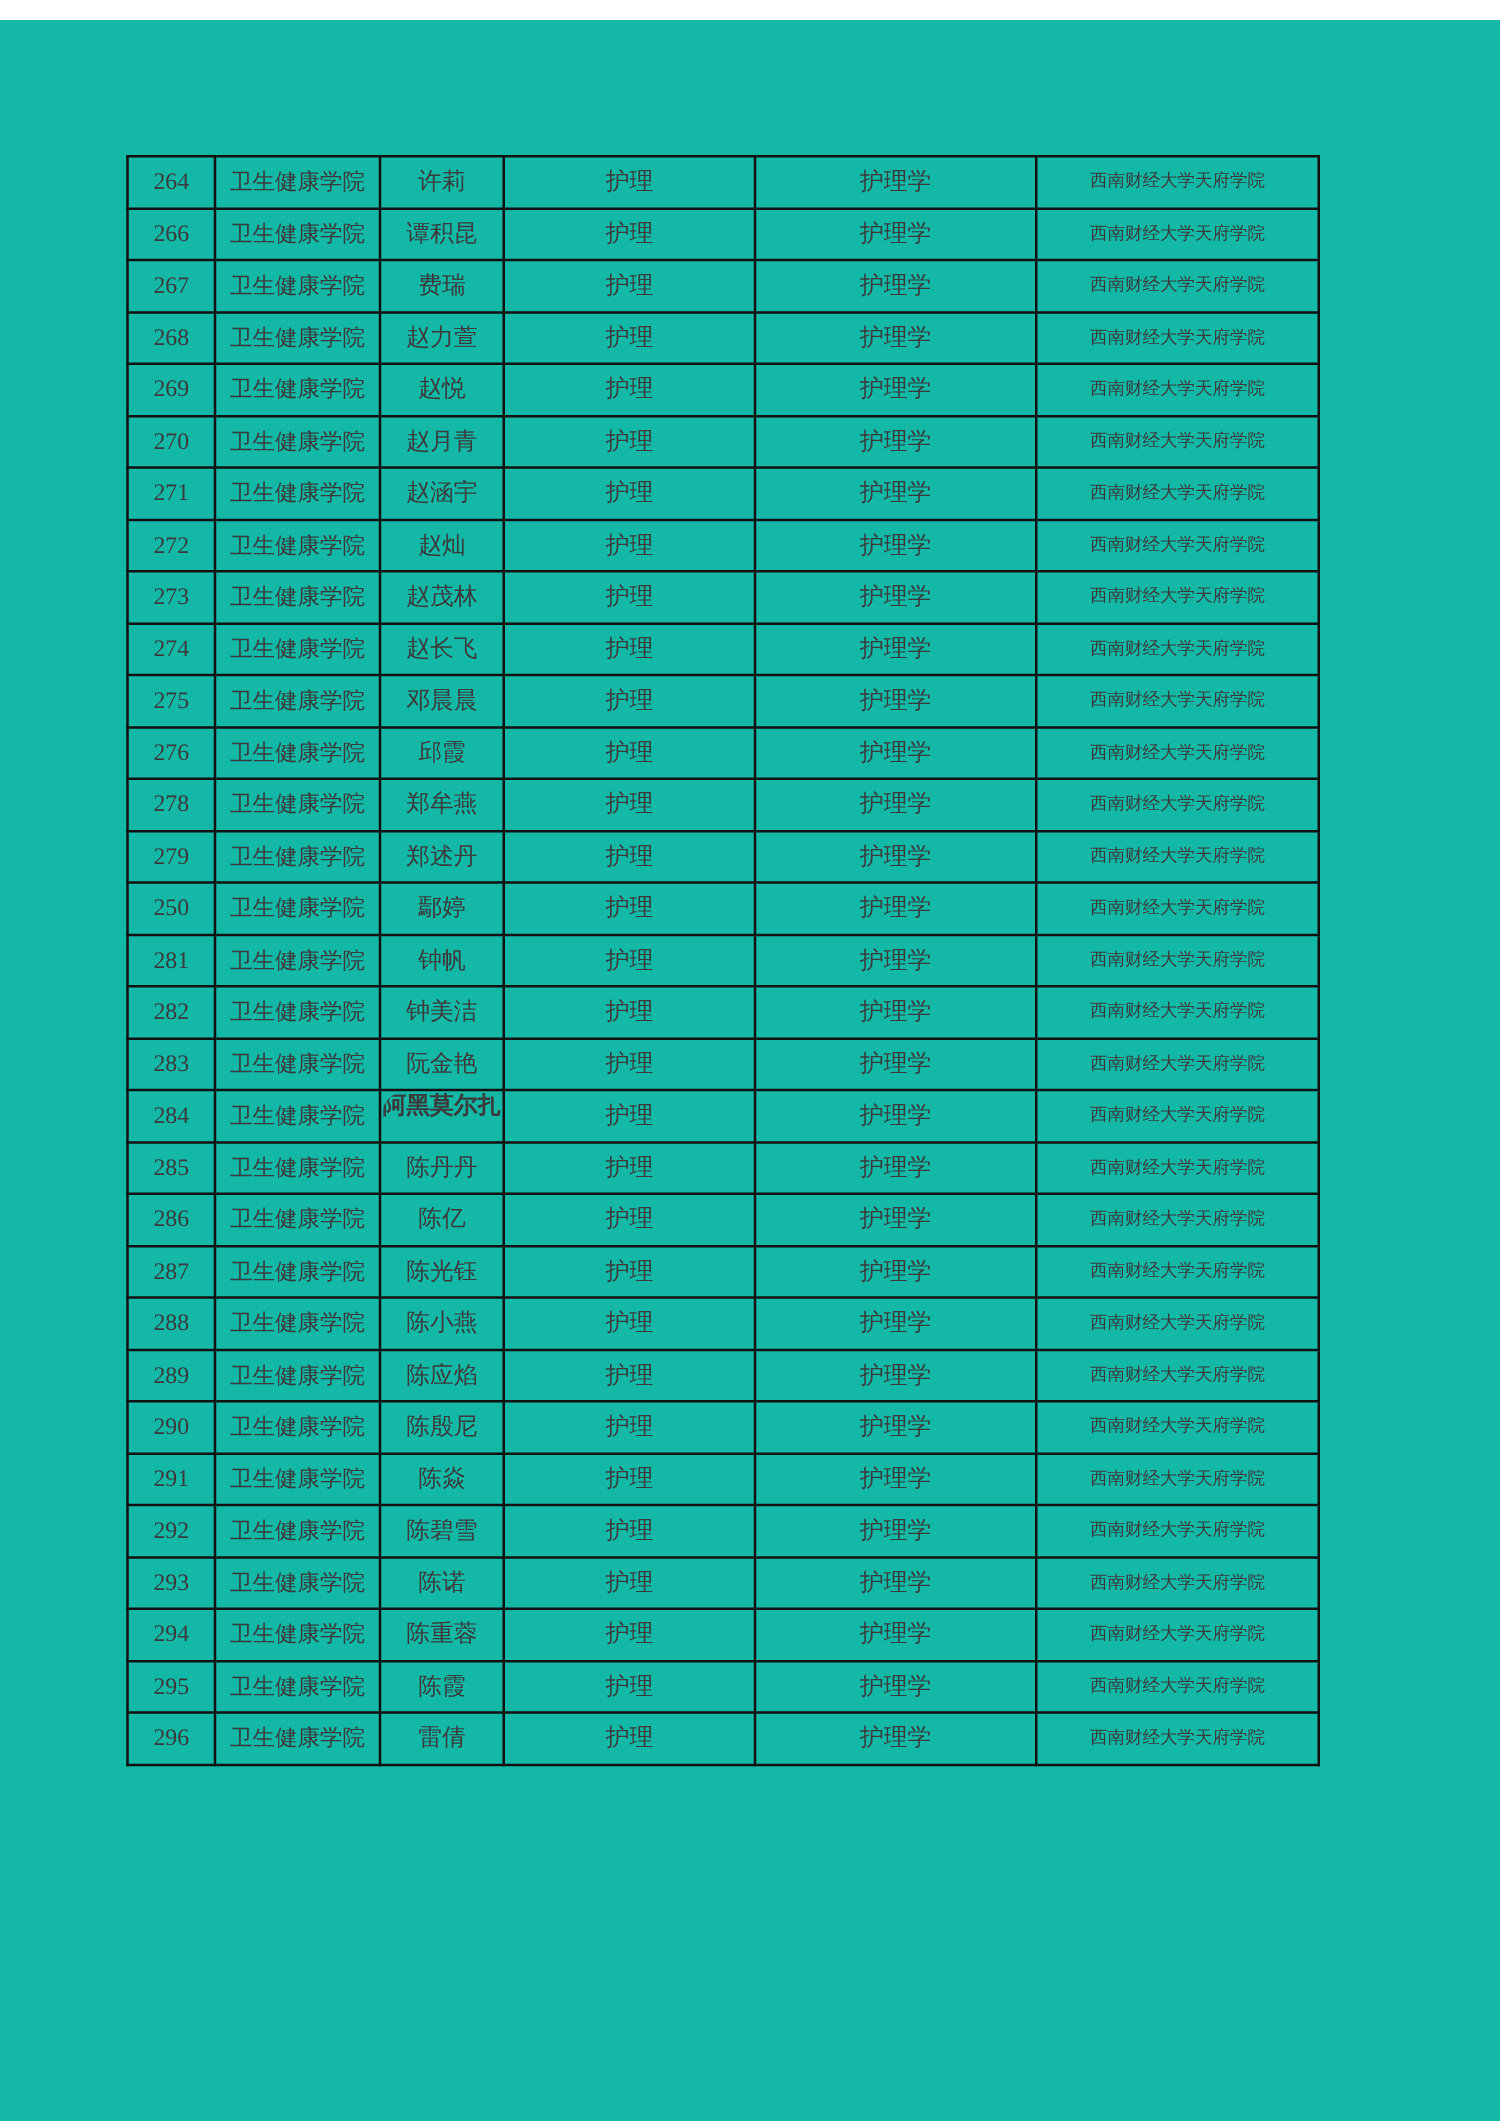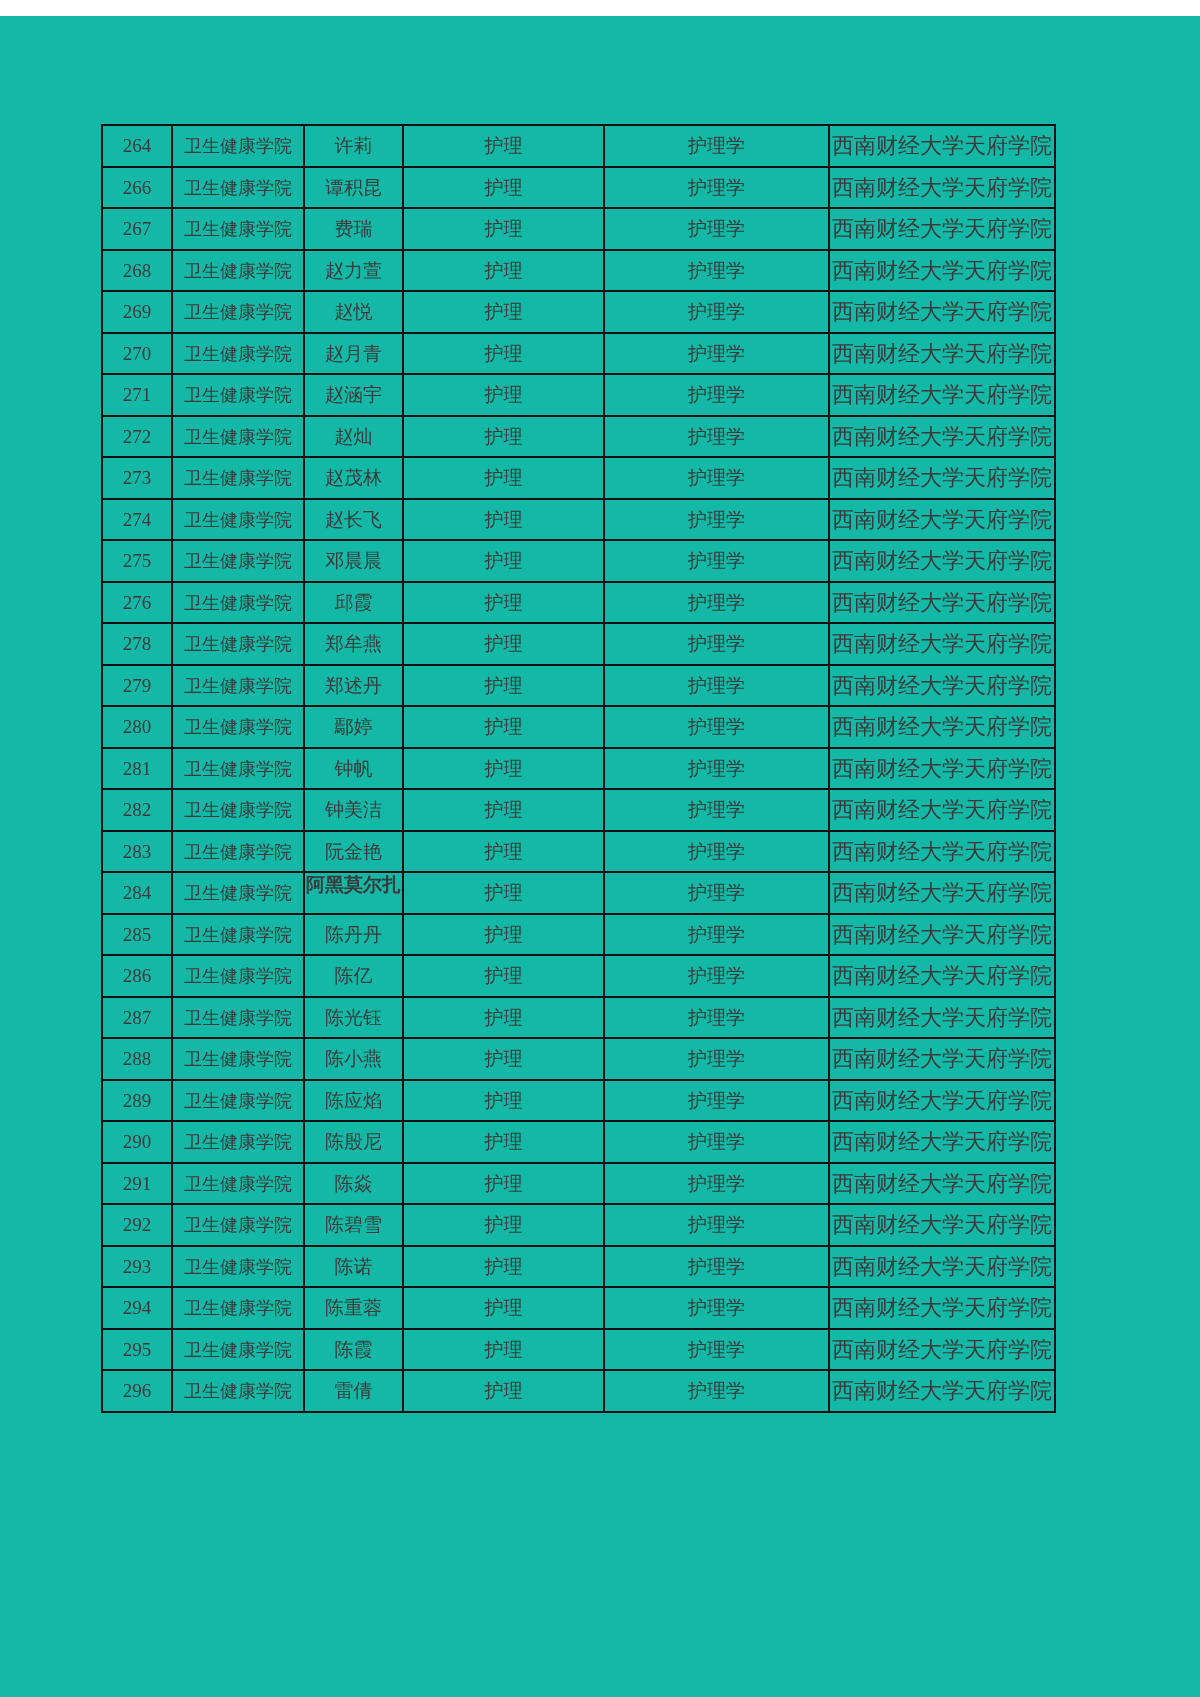--- a/index.html
+++ b/index.html
@@ -47,31 +47,32 @@
       font-size: 19px;
       letter-spacing: 0px;
     }
     table.roster td.college {
       letter-spacing: 0px;
       font-size: 18px;
       margin-left: 29px;
     }
     table.roster td.name {
       font-size: 19px;
+      border-radius: 19px;
     }
     table.roster td.name.wrap {
       white-space: normal;
       line-height: 22px;
       vertical-align: top;
       padding-top: 0px;
       word-break: break-all;
       font-weight: bold;
     }
     table.roster td.school {
-      font-size: 22px;
+      font-size: 14px;
     }
     col.c1 { width: 70px; }
     col.c2 { width: 132px; }
     col.c3 { width: 99px; }
     col.c4 { width: 201px; }
     col.c5 { width: 225px; }
     col.c6 { width: 226px; }
   </style>
 </head>
 <body>
@@ -193,21 +194,21 @@
         </tr>
         <tr>
           <td class="num">279</td>
           <td class="college">卫生健康学院</td>
           <td class="name">郑述丹</td>
           <td class="major">护理</td>
           <td class="exam-major">护理学</td>
           <td class="school">西南财经大学天府学院</td>
         </tr>
         <tr>
-          <td class="num">280</td>
+          <td class="num">250</td>
           <td class="college">卫生健康学院</td>
           <td class="name">鄢婷</td>
           <td class="major">护理</td>
           <td class="exam-major">护理学</td>
           <td class="school">西南财经大学天府学院</td>
         </tr>
         <tr>
           <td class="num">281</td>
           <td class="college">卫生健康学院</td>
           <td class="name">钟帆</td>

